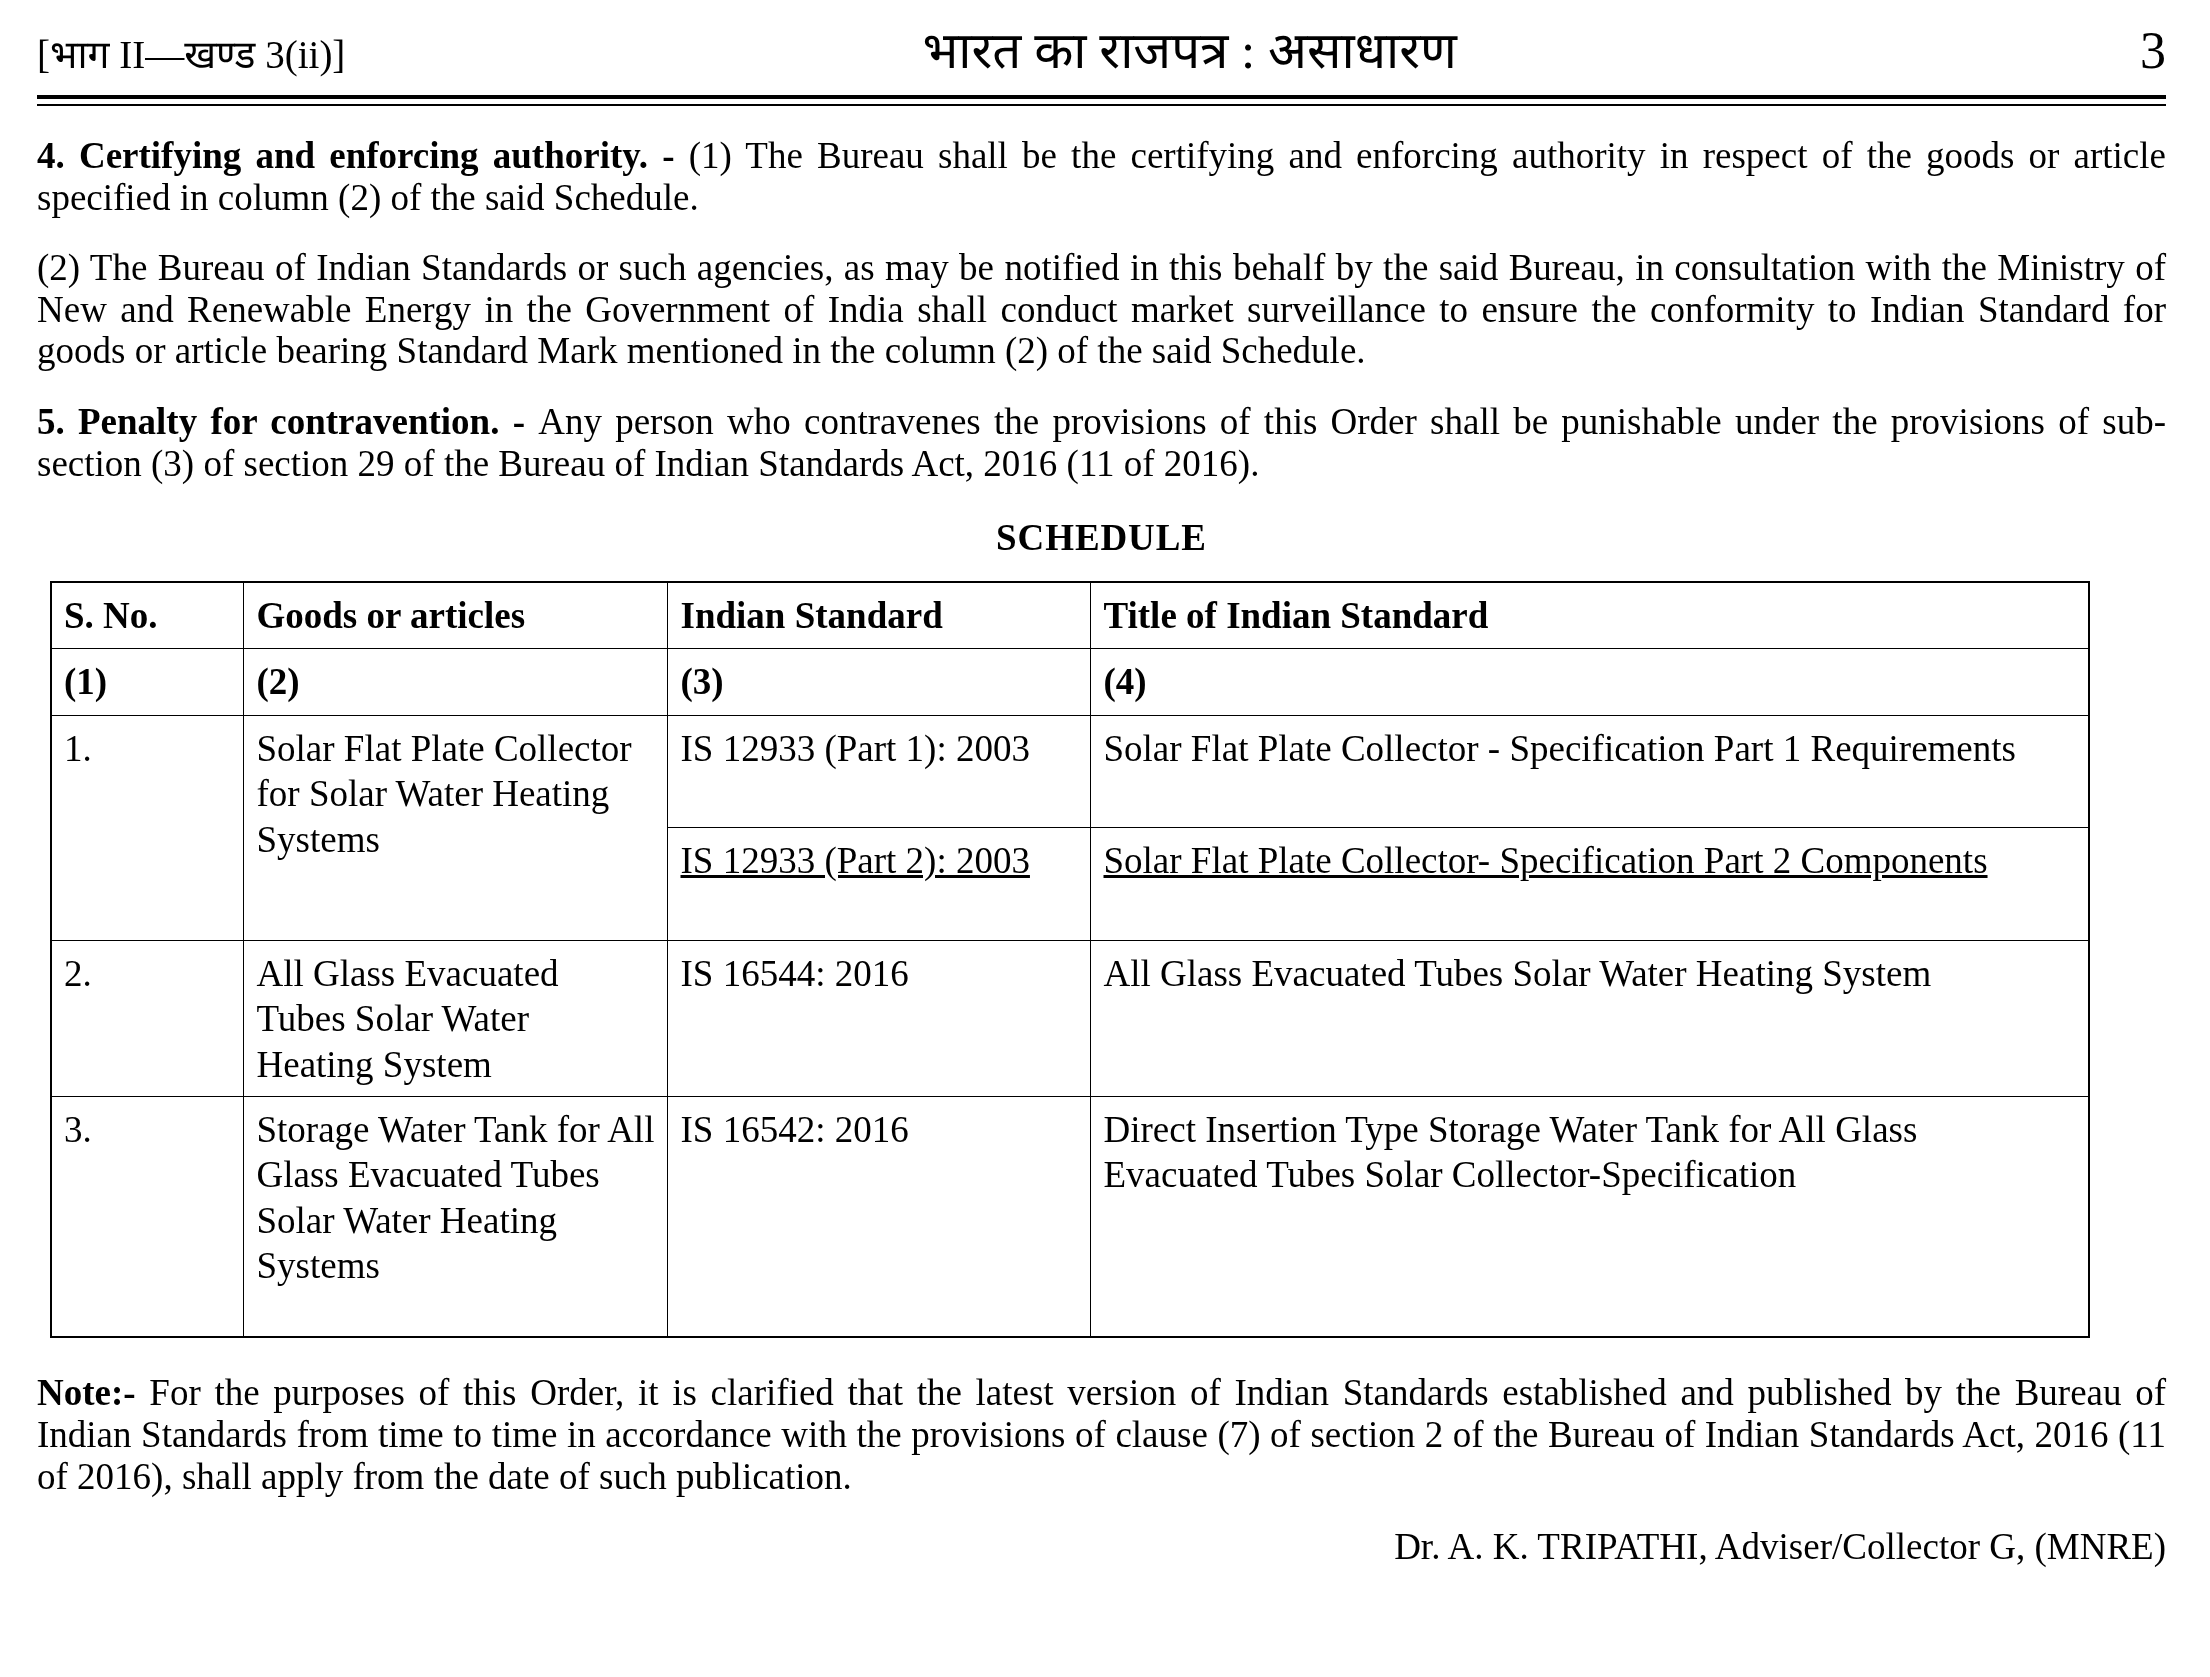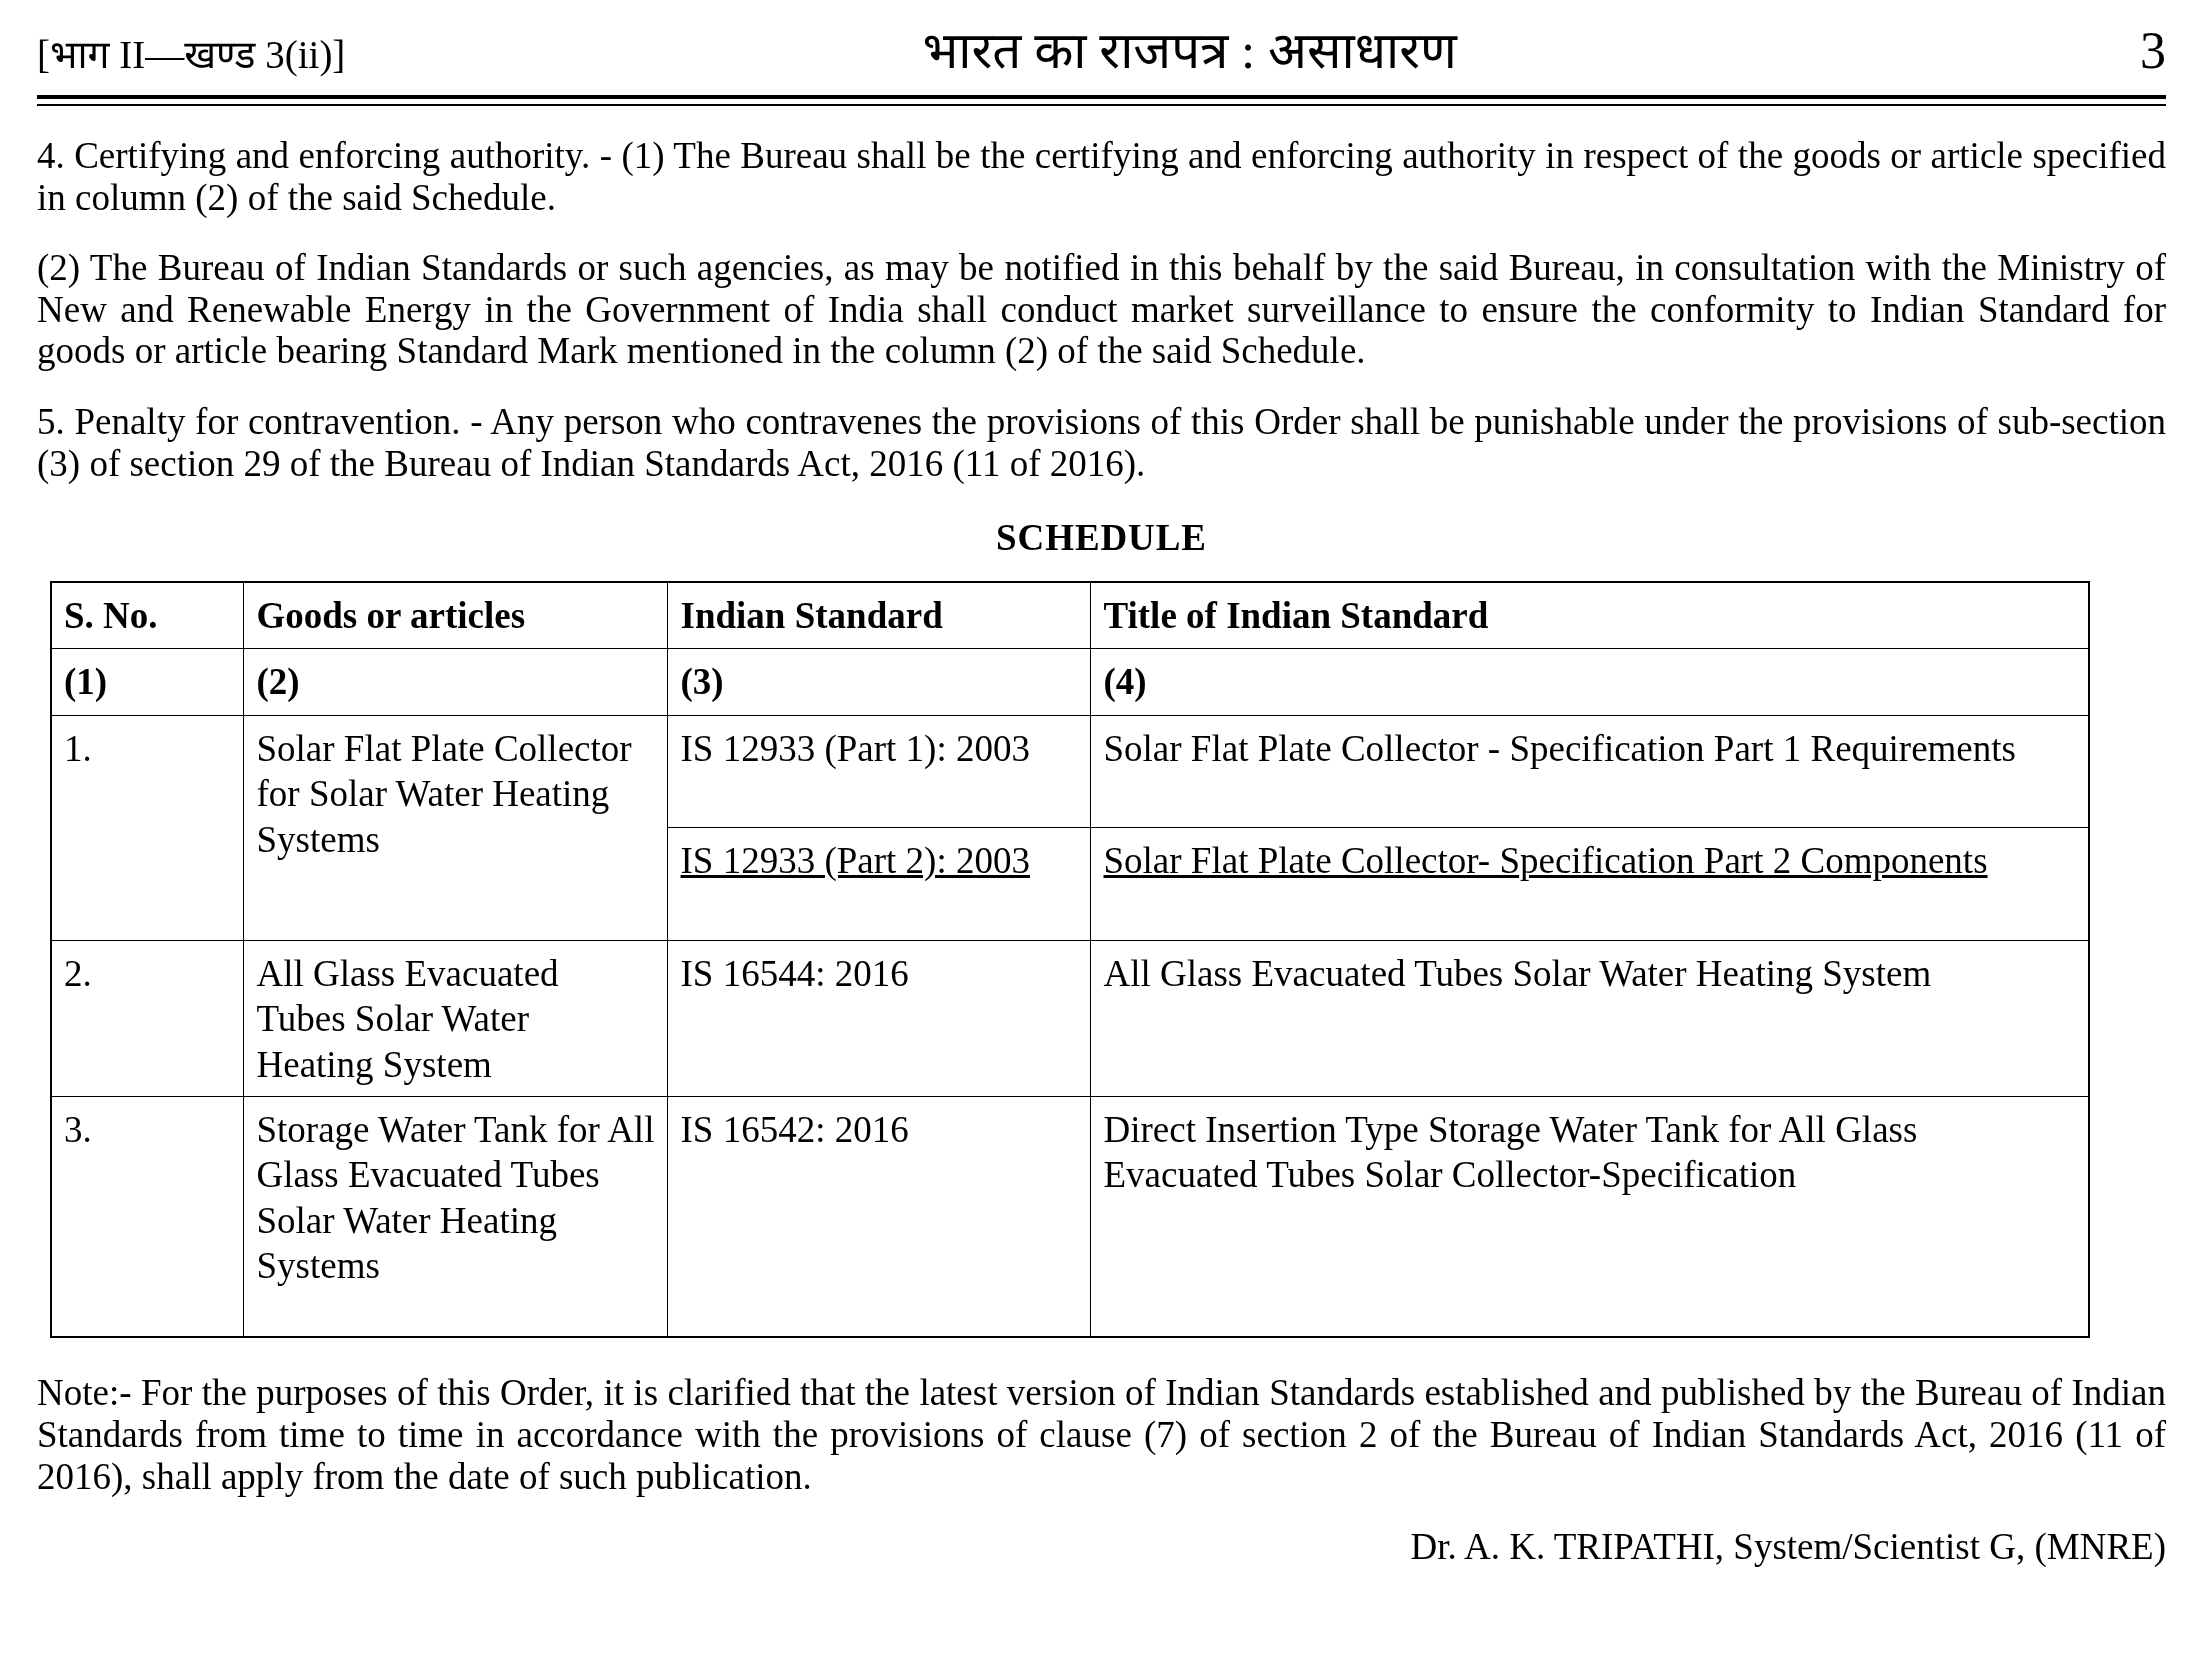--- a/index.html
+++ b/index.html
@@ -35,21 +35,21 @@
     border-top: 4.5px solid #000;
     border-bottom: 2.7px solid #000;
   }
   
   .para {
     font-size: 37px;
     line-height: 1.13;
     text-align: justify;
     margin: 28.5px 0 0 0;
   }
-  .para b { font-weight: normal; }
+  .para b { font-weight: bold; }
   .schedule-title {
     margin-top: 32px;
     text-align: center;
     font-size: 37px;
     font-weight: bold;
     letter-spacing: 0.9px;
   }
   
   table.schedule {
     margin: 21.4px 0 0 12.5px;
@@ -157,16 +157,16 @@
         <td>Storage Water Tank for All Glass Evacuated Tubes Solar Water Heating Systems</td>
         <td class="std">IS 16542: 2016</td>
         <td>Direct Insertion Type Storage Water Tank for All Glass Evacuated Tubes Solar Collector-Specification</td>
       </tr>
     </tbody>
   </table>
 
   <p class="para note"><b>Note:- </b><span>For the purposes of this Order, it is clarified that the latest version of Indian Standards established and published by the Bureau of Indian Standards from time to time in accordance with the provisions of clause (7) of section 2 of the Bureau of Indian Standards Act, 2016 (11 of 2016), shall apply from the date of such publication.</span></p>
 
 
-  <div class="signature">Dr. A. K. TRIPATHI, System/Scientist G, (MNRE)</div>
+  <div class="signature">Dr. A. K. TRIPATHI, Adviser/Collector G, (MNRE)</div>
 
 </div>
 
 
 </body></html>

